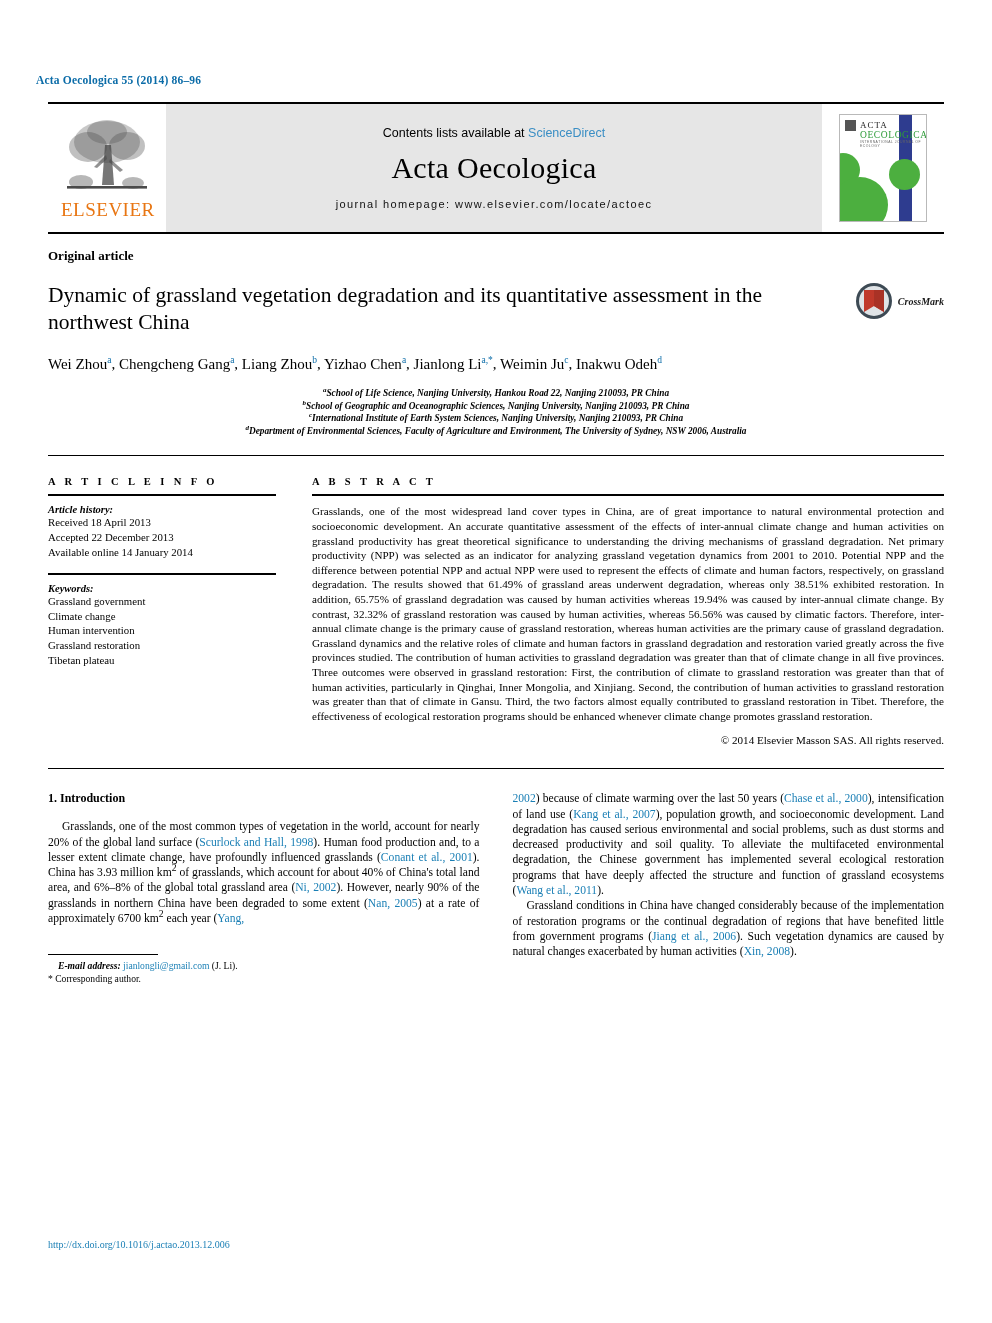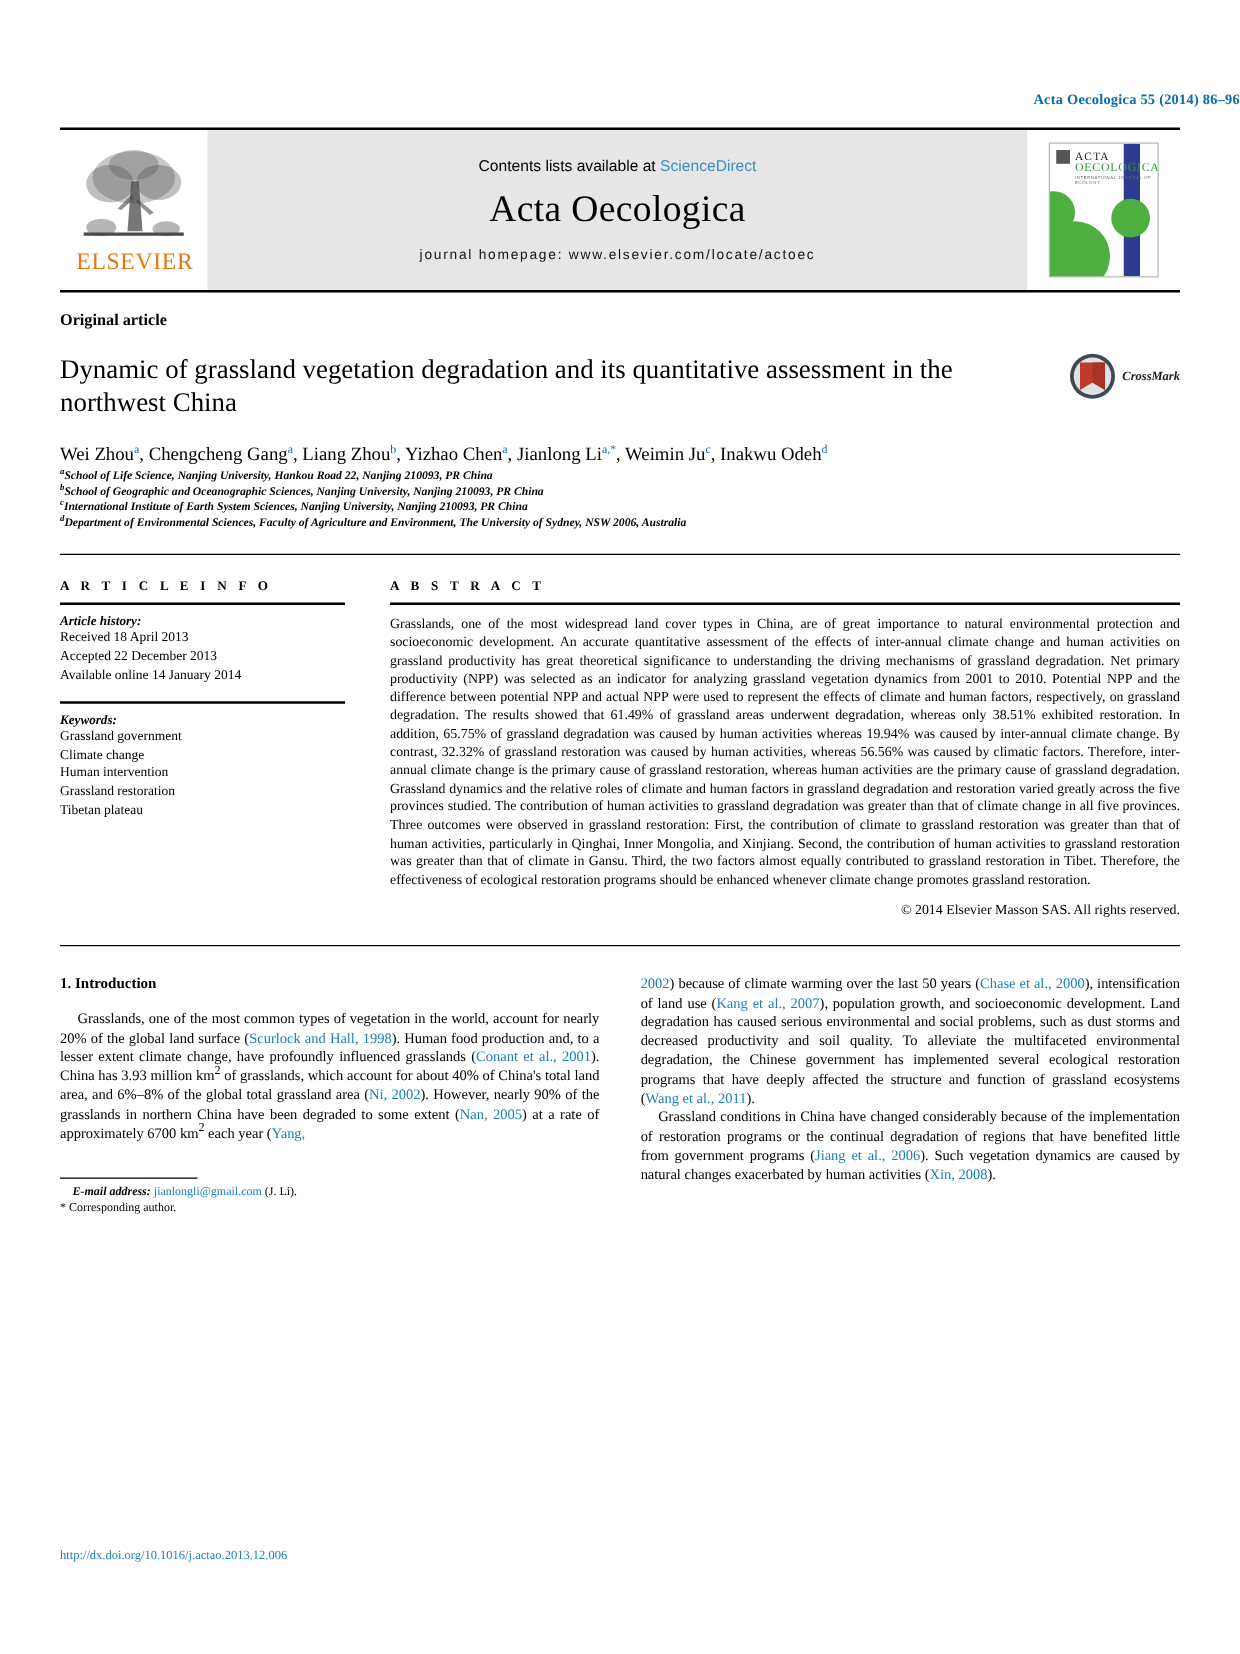--- a/index.html
+++ b/index.html
@@ -8,21 +8,21 @@
     background:#ffffff;
     font-family:"Liberation Serif", serif;
     color:#000;
     position:relative;
     overflow:hidden;
   }
   .page{width:992px;height:1323px;position:relative;}
 
   
   .runhead{
-    text-align:right;
+    text-align:left;
     color:#0b6ca8;
     font-size:11.5px;
     font-weight:bold;
     letter-spacing:.2px;
     padding-top:74px;
     margin-left:36px;
   }
 
   
   .masthead{
@@ -104,21 +104,21 @@
     font-family:"Liberation Serif",serif;
     width:770px;
   }
   .authors{
     font-size:15px;
     line-height:22px;
     margin-top:17px;
     width:790px;
   }
   .authors sup{color:#0b6ca8;font-size:9.5px;}
-  .affils{}
+  .affils{margin-top:12px;text-align:center;}
   .affil{
     font-size:9.3px;
     font-style:italic;
     font-weight:bold;
     line-height:12.6px;
     font-family:"Liberation Serif",serif;
   }
   .affil sup{font-size:7px;}
 
   

